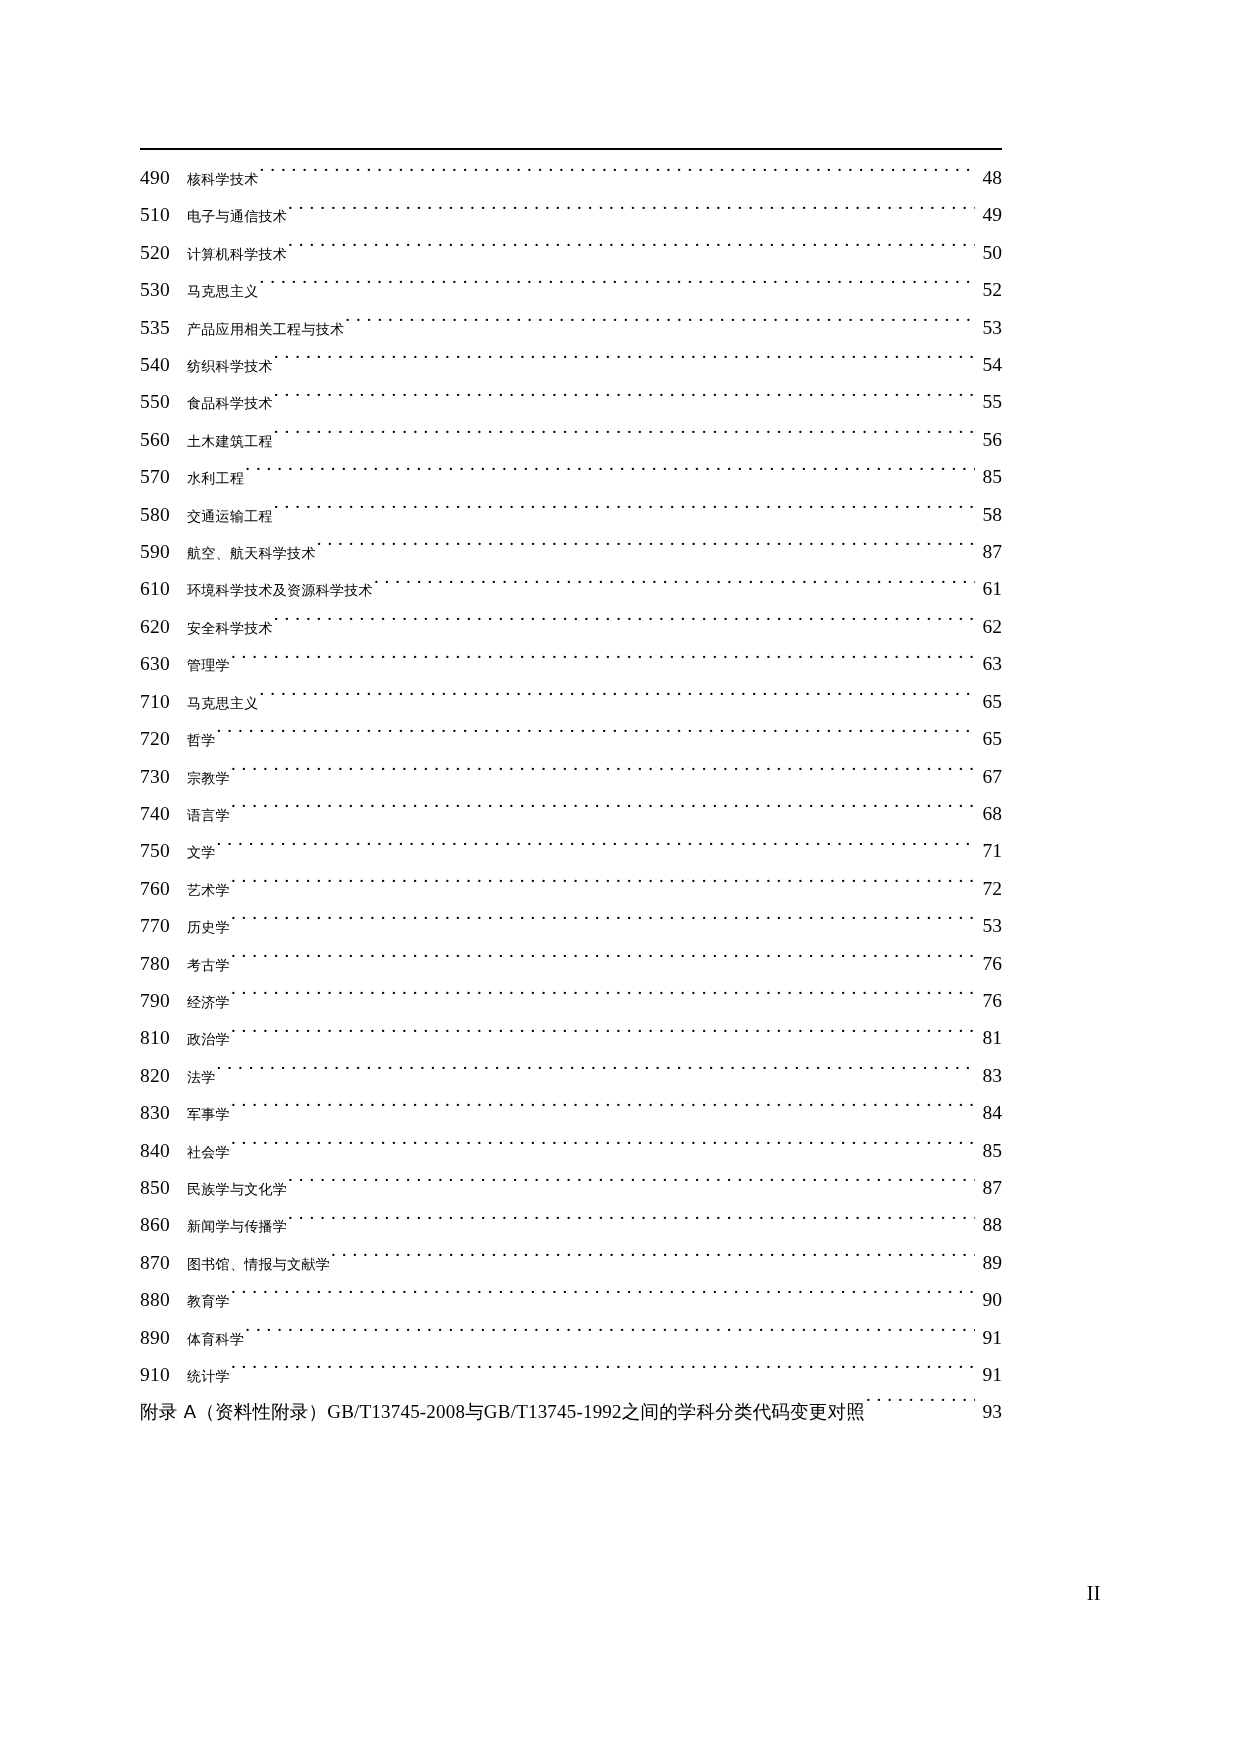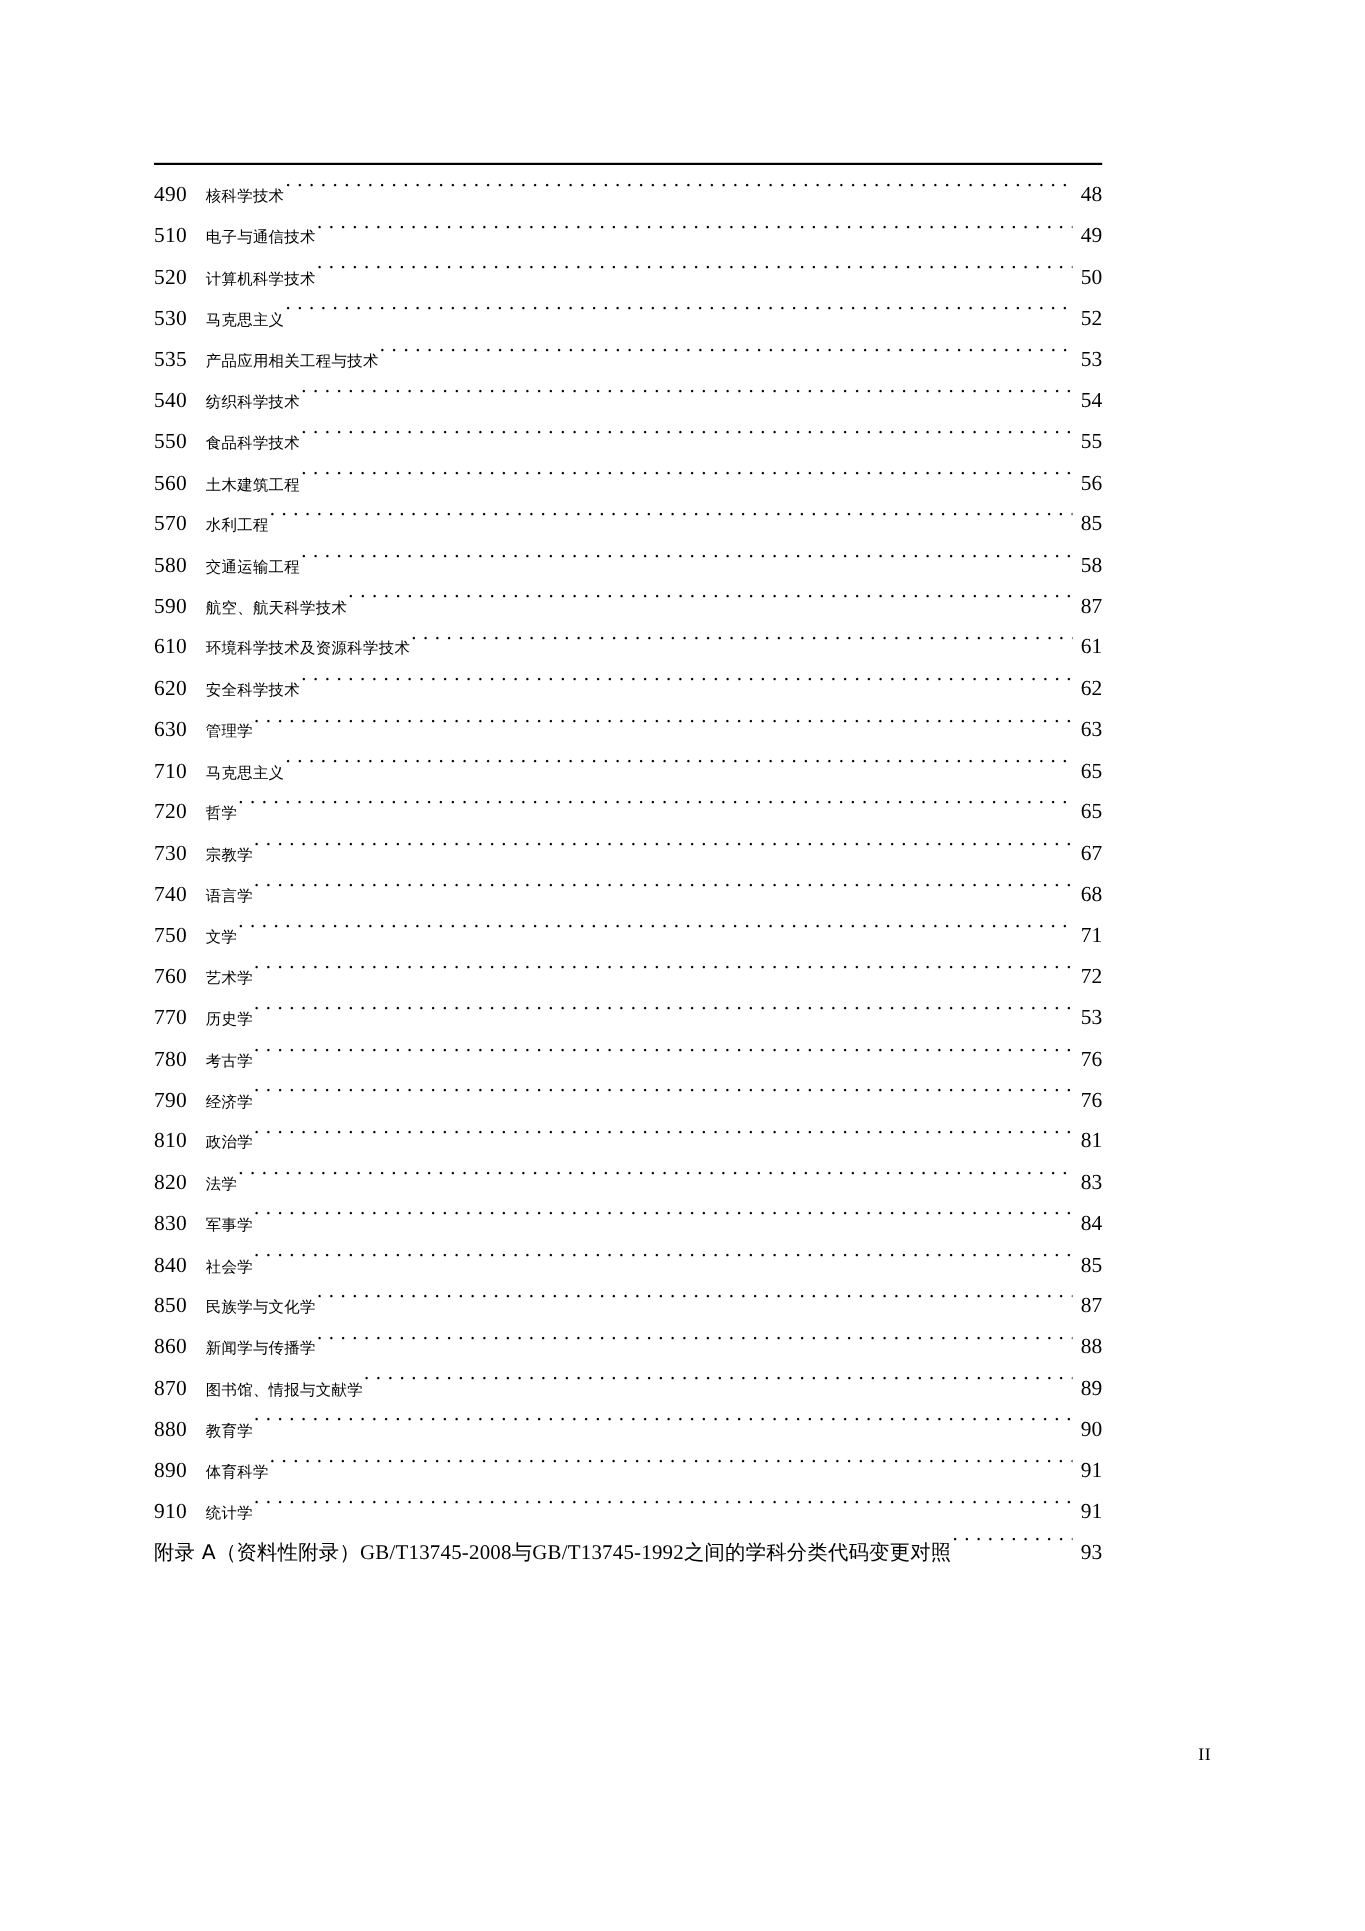--- a/index.html
+++ b/index.html
@@ -91,21 +91,21 @@
   }
   .appendix-title .latin {
     font-family: "Liberation Serif", serif;
     font-size: 19px;
   }
   .folio {
     position: absolute;
     right: 140px;
     bottom: 150px;
     font-family: "Liberation Serif", serif;
-    font-size: 16px;
+    font-size: 20px;
     letter-spacing: 0.5px;
   }
 </style>
 </head>
 <body>
 
 <div class="page">
 
   <div class="content">
     <div class="top-rule"></div>

